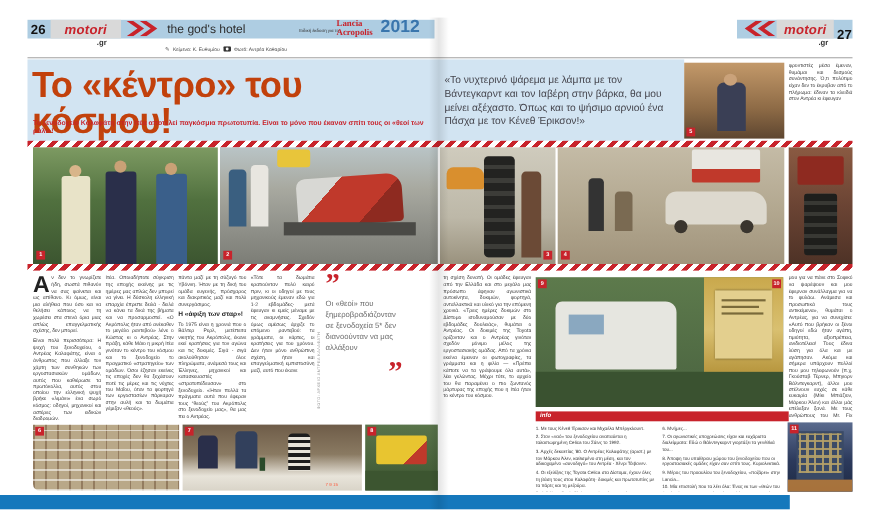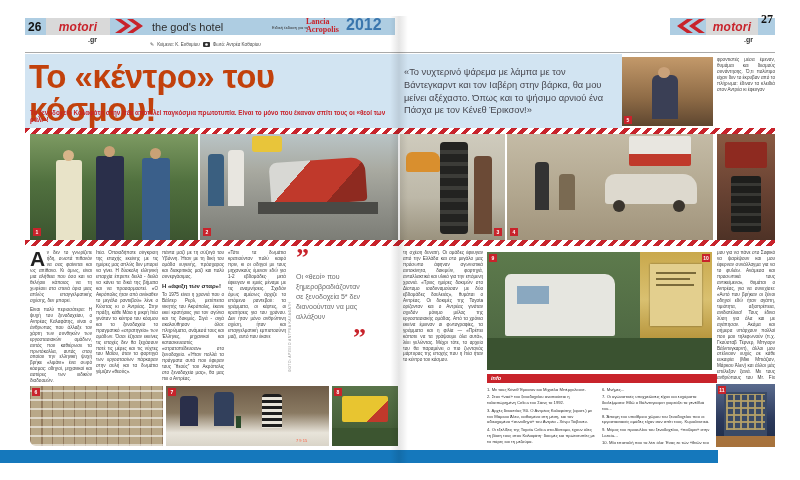--- a/index.html
+++ b/index.html
@@ -88,21 +88,21 @@
   <div class="abs year" style="left:346px;top:17px;text-align:right;">2012</div>
 
   <div class="abs hbar" style="left:670px;top:18px;width:105px;"></div>
   <svg class="abs" style="left:676px;top:19px;transform:scaleX(-1);" width="30" height="14" viewBox="0 0 30 14">
     <path d="M1 0 L11 7 L1 14 L7 14 L17 7 L7 0 Z" fill="#c8232b"></path>
     <path d="M13 0 L23 7 L13 14 L19 14 L29 7 L19 0 Z" fill="#c8232b"></path>
   </svg>
   <div class="abs brandbox" style="left:706px;top:18px;width:52px;">
     <span class="brand">motori</span>
   </div>
-  <div class="abs pgnum" style="left:761px;top:12px;font-family:Liberation Serif, serif;">27</div>
+  <div class="abs pgnum" style="left:761px;top:24px;">27</div>
   <div class="abs gr" style="left:744px;top:36px;">.gr</div>
 
   <div class="abs byline" style="left:150px;top:41px;">
     <span style="font-size:5px;">✎</span>
     <span>Κείμενα: Κ. Ευθυμίου</span>
     <svg width="7" height="5">
         <rect width="7" height="5" rx="1" fill="#333"></rect>
         <circle cx="3.5" cy="2.5" r="1.3" fill="#fff"></circle>
       </svg>
     <span>Φωτό: Αντρέα Καθαρίου</span>

